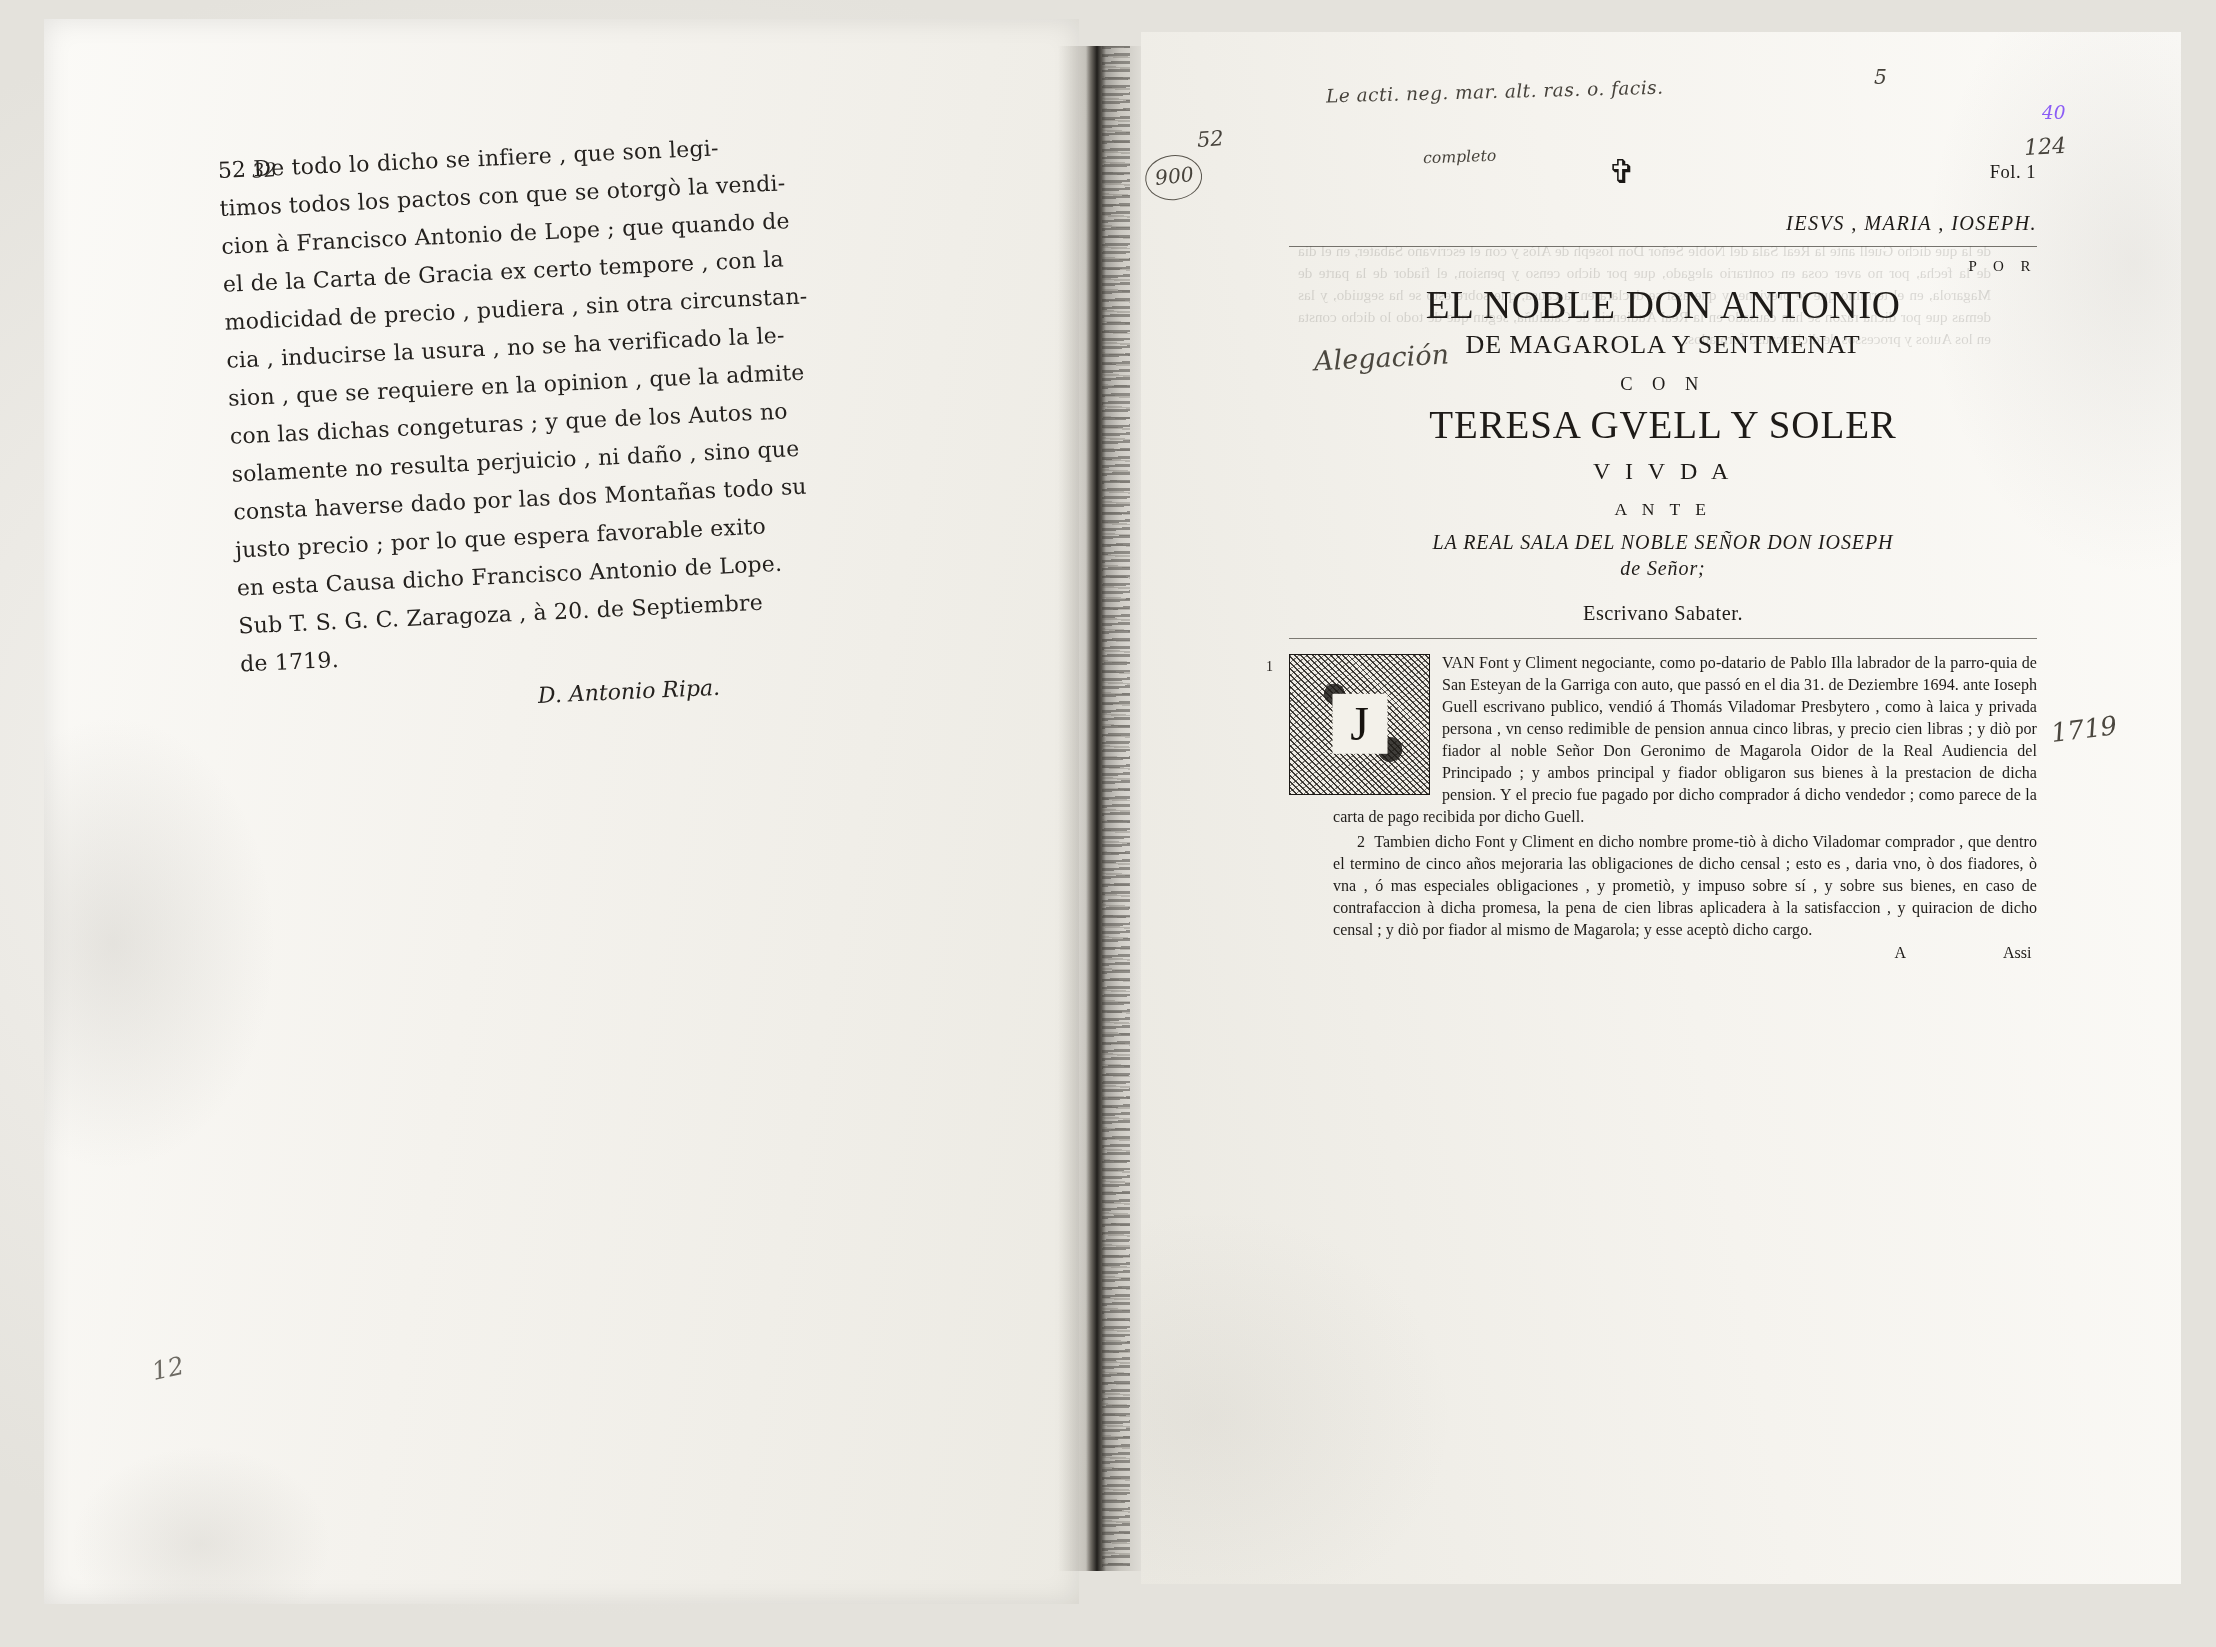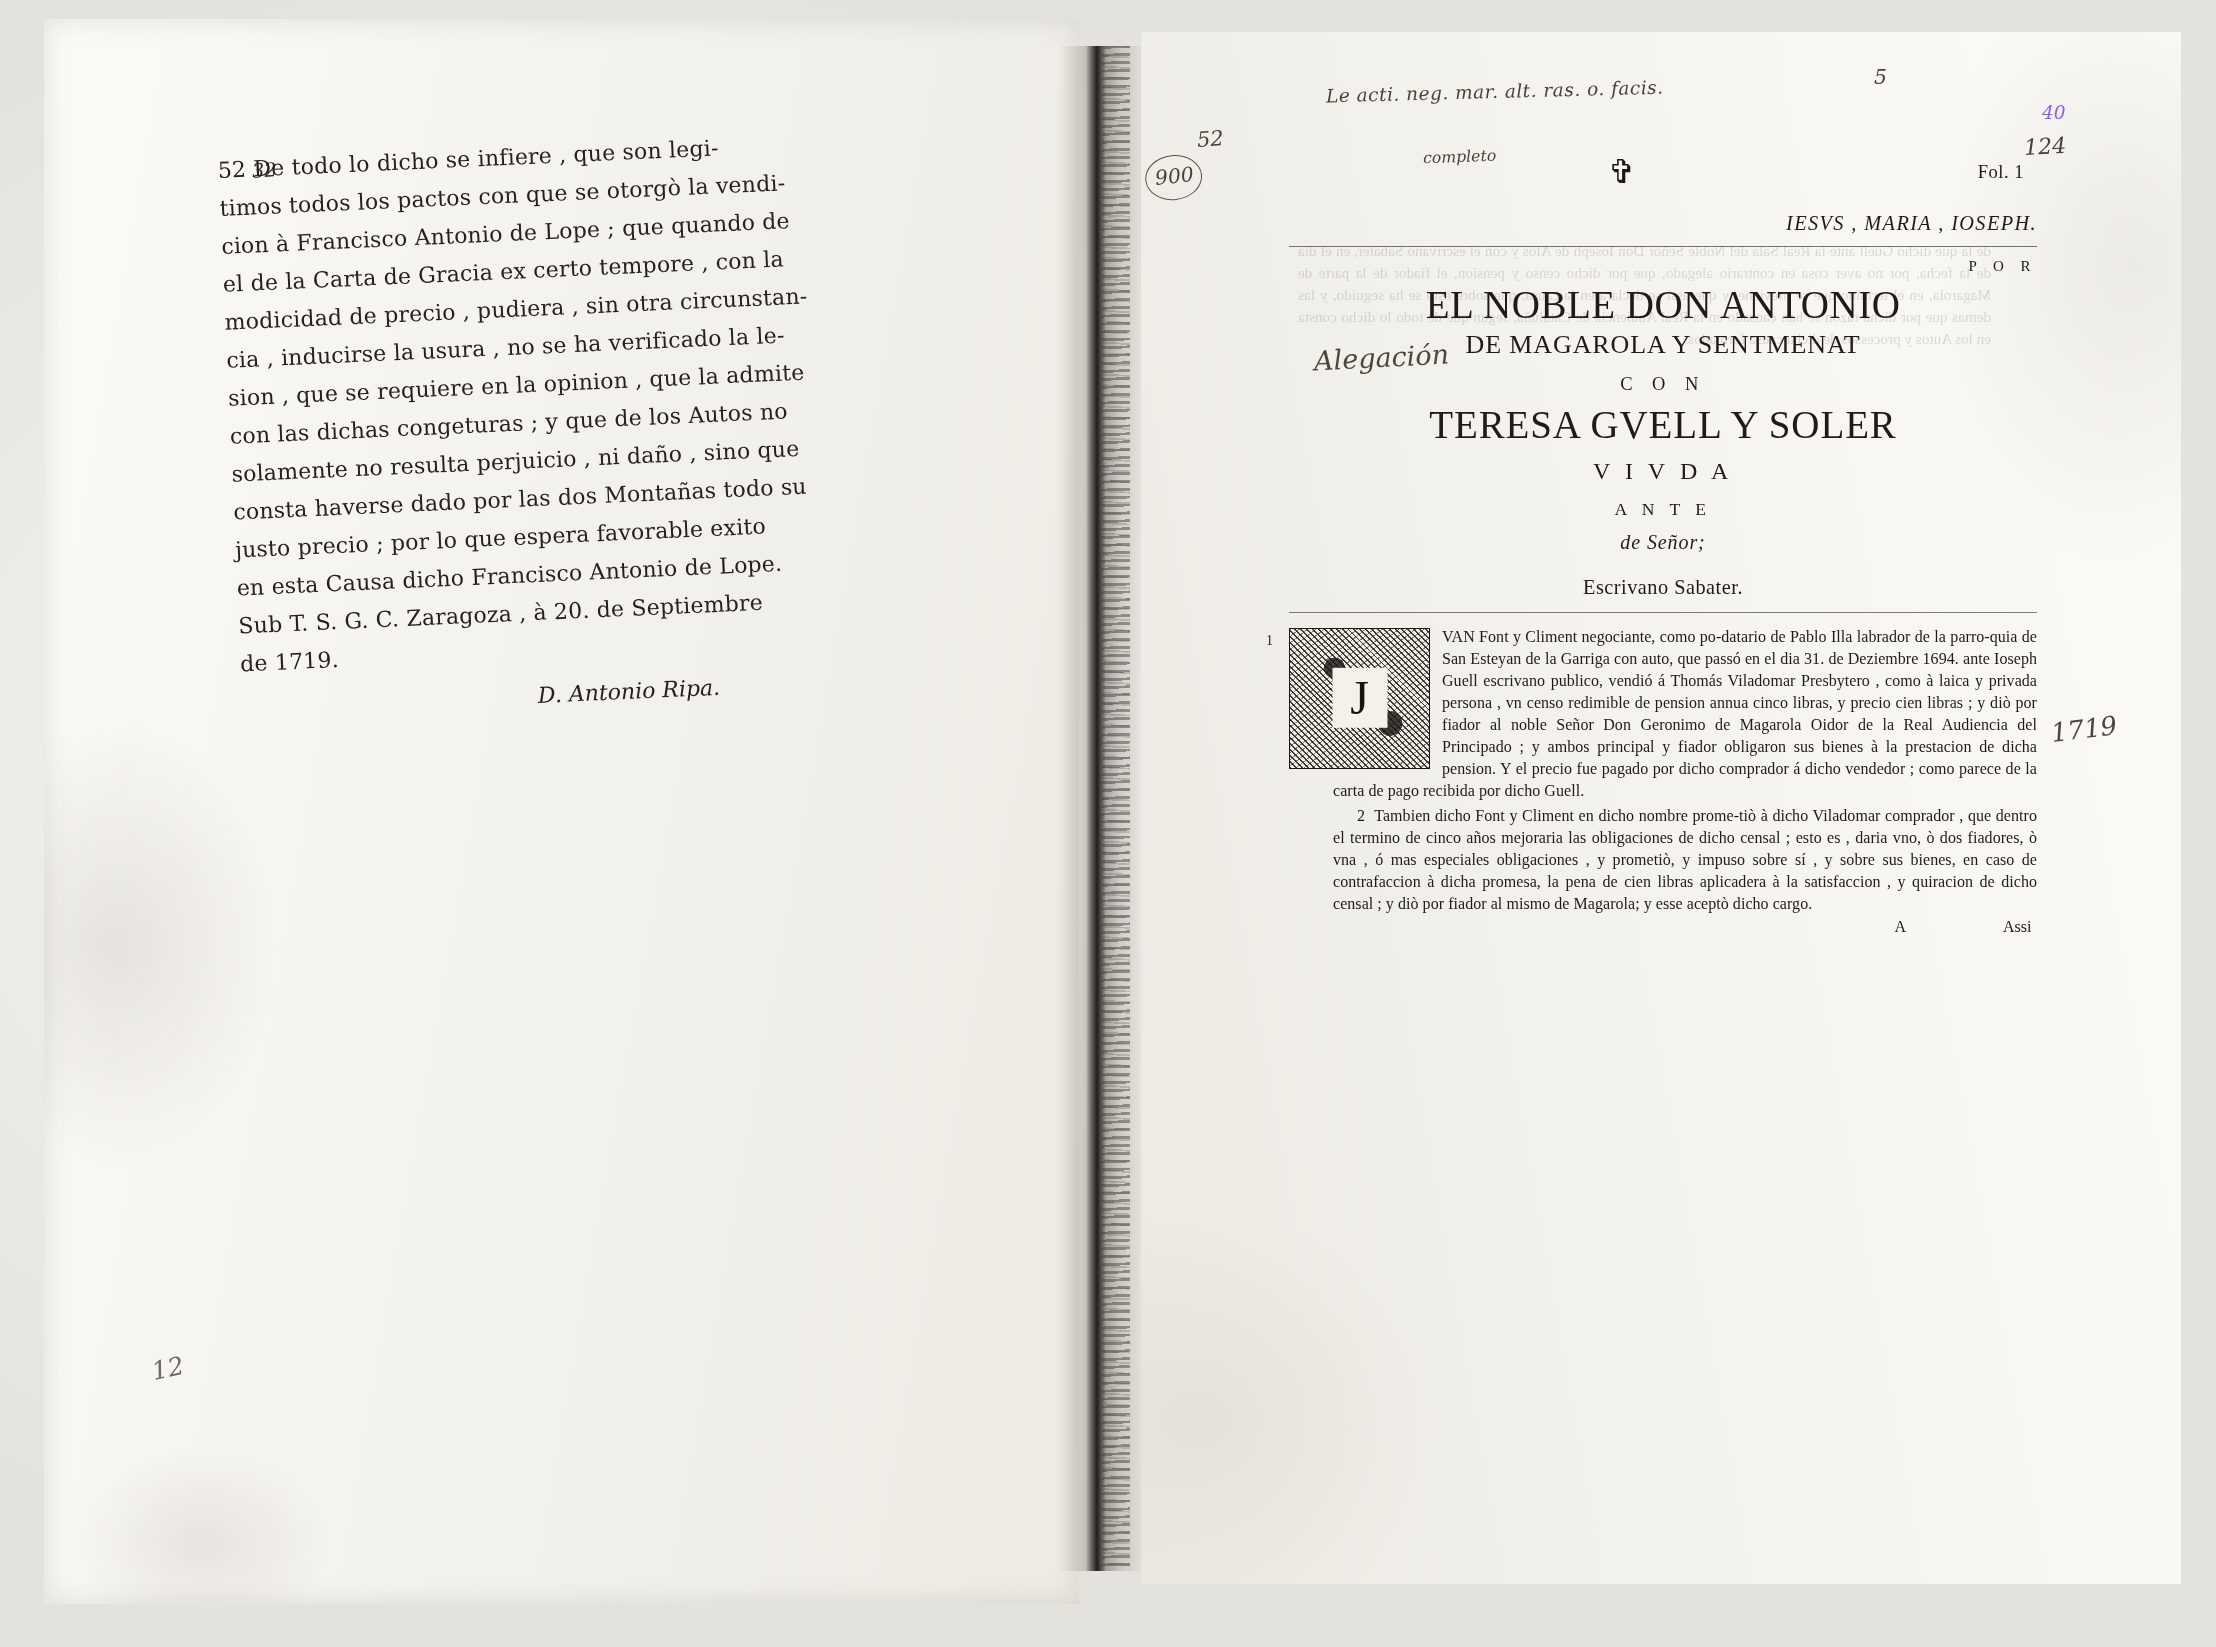--- a/index.html
+++ b/index.html
@@ -155,21 +155,21 @@
   .cross {
     position: absolute;
     left: 319px; top: 2.8px;
     font-size: 33px;
     line-height: 33px;
     color: #1a1714;
     font-family: "DejaVu Sans", sans-serif;
   }
   .fol {
     position: absolute;
-    right: 13px; top: 10.2px;
+    right: 1px; top: 10.2px;
     font-size: 18.5px;
     letter-spacing: 0.5px;
     font-family: "Liberation Serif", serif;
   }
   .jmj {
     text-align: right;
     font-size: 20.3px;
     font-style: italic;
     letter-spacing: 1.4px;
     margin-top: 4.6px;
@@ -406,20 +406,21 @@
 
     <div class="por">P O R</div>
     <div class="title1">EL NOBLE DON ANTONIO</div>
     <div class="title1b">DE MAGAROLA Y SENTMENAT</div>
 
     <div class="con">C O N</div>
     <div class="title2">TERESA GVELL Y SOLER</div>
     <div class="viuda">V I V D A</div>
 
     <div class="ante">A N T E</div>
+    <div class="sala">LA REAL SALA DEL NOBLE SEÑOR DON IOSEPH</div>
     <div class="sala small">de Señor;</div>
 
     <div class="escrivano">Escrivano Sabater.</div>
     <div class="rule2"></div>
 
     <div class="body-wrap">
       <div class="marg-num">1</div>
       <div class="dropcap">
         <div class="letter">J</div>
       </div>

